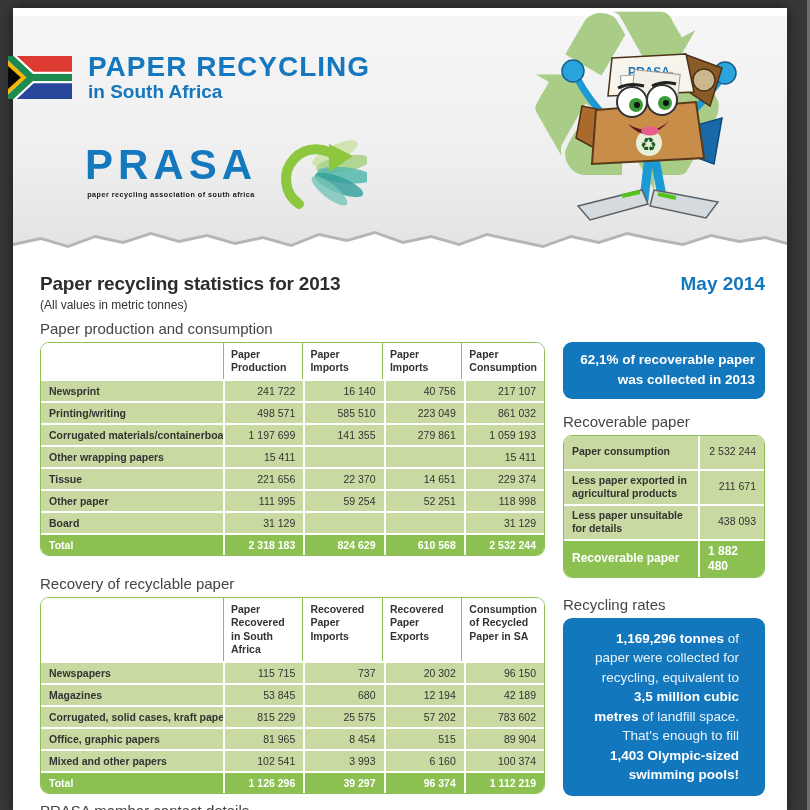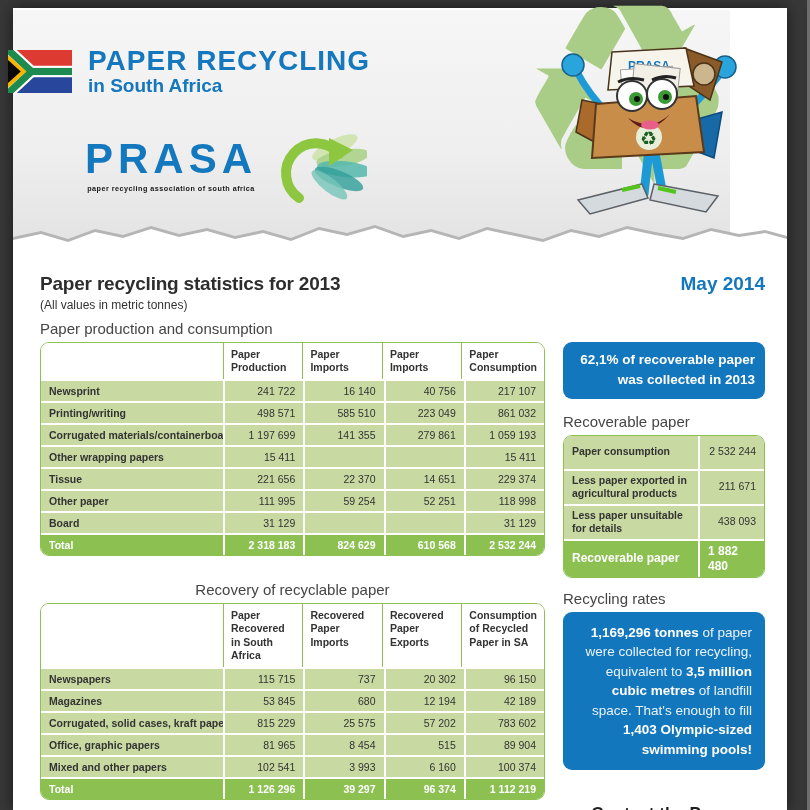--- a/index.html
+++ b/index.html
@@ -2,21 +2,21 @@
 <html><head>
 <meta charset="utf-8">
 <style>
   html,body{margin:0;padding:0;width:810px;height:810px;overflow:hidden;background:#383838;
             font-family:"Liberation Sans",sans-serif;}
   .page{position:absolute;left:13px;top:8px;width:774px;height:802px;background:#fff;
         box-shadow:0 0 14px rgba(0,0,0,.55);}
   .edge-line{position:absolute;right:0;top:0;width:3px;height:810px;background:#6d6d6d;}
 
   
-  .hdr{position:absolute;left:0;top:2px;width:717px;height:250px;
+  .hdr{position:absolute;left:0;top:8px;width:774px;height:250px;
        background:linear-gradient(180deg,#f6f6f6 0%,#efefef 55%,#e1e1e1 100%);}
   .torn{position:absolute;left:0;bottom:0;width:774px;height:40px;}
 
   .flag{position:absolute;left:-5px;top:40px;width:64px;height:43px;}
   .brand{position:absolute;left:75px;top:36px;line-height:1.08;}
   .brand .l1{font-size:28px;font-weight:bold;color:#1577bd;letter-spacing:1px;}
   .brand .l2{font-size:19px;font-weight:bold;color:#1577bd;}
   .prasa{position:absolute;left:72px;top:128px;}
   .prasa .word{font-size:42px;font-weight:bold;color:#1478be;letter-spacing:5px;line-height:1;}
   .prasa .tag{font-size:7.2px;font-weight:bold;color:#161616;letter-spacing:.5px;margin-top:4px;text-align:center;}
@@ -61,21 +61,21 @@
   .ntable .tcell{background:#c8d9a1;font-size:10.5px;color:#333;padding:3px 8px;
         border-top:2px solid #fff;min-height:27px;display:flex;align-items:center;line-height:1.25;}
   .ntable .trow:first-child .tcell{border-top:none;}
   .ntable .tcell.lab{font-weight:bold;border-right:2px solid #fff;}
   .ntable .tcell.val{justify-content:flex-end;}
   .ntable .totalrow .tcell{background:#8cc152;color:#fff;font-weight:bold;font-size:12px;min-height:17px;}
 
   
   .bluebox{background:#1377bd;border-radius:9px;color:#fff;text-align:right;}
   .bb1{padding:8px 10px 8px 14px;font-size:13.5px;font-weight:bold;line-height:1.5;margin-top:30px;}
-  .bb2{padding:11px 13px;font-size:13.5px;line-height:1.45;}
+  .bb2{padding:11px 26px;font-size:13.5px;line-height:1.45;}
   .bb2 .b{font-weight:bold;color:#fff;}
   .bb2 .r{font-weight:normal;color:#eaf3fb;}
 
   .contact-callout{margin-top:32px;text-align:center;font-size:17px;font-weight:bold;
         color:#1f1f1f;line-height:23px;}
 </style>
 </head>
 <body>
 
 <div class="page">
@@ -238,21 +238,21 @@
             </div>
             <div class="trow tdata totalrow">
               <div class="tcell">Total</div>
               <div class="tcell numcell">2 318 183</div>
               <div class="tcell numcell">824 629</div>
               <div class="tcell numcell">610 568</div>
               <div class="tcell numcell">2 532 244</div>
             </div>
           </div>
 
-        <div class="sechead" style="margin-top:25px;text-align:center;">Recovery of recyclable paper</div>
+        <div class="sechead" style="margin-top:19px;">Recovery of recyclable paper</div>
         <div class="wtable" id="recov-table">
             <div class="trow thead">
               <div class="tcell"></div>
               <div class="tcell">Paper Recovered in South Africa</div>
               <div class="tcell">Recovered Paper Imports</div>
               <div class="tcell">Recovered Paper Exports</div>
               <div class="tcell">Consumption of Recycled Paper in SA</div>
             </div>
             <div class="trow tdata">
               <div class="tcell">Newspapers</div>
@@ -321,21 +321,21 @@
             <div class="trow">
               <div class="tcell lab">Less paper unsuitable for details</div>
               <div class="tcell val">438 093</div>
             </div>
             <div class="trow totalrow">
               <div class="tcell lab">Recoverable paper</div>
               <div class="tcell val">1 882 480</div>
             </div>
           </div>
 
-        <div class="sechead" style="margin-top:12px;">Recycling rates</div>
+        <div class="sechead" style="margin-top:18px;">Recycling rates</div>
         <div class="bluebox bb2" id="rates-box"><span class="b">1,169,296 tonnes</span><span class="r"> of paper were collected for recycling, equivalent to </span><span class="b">3,5 million cubic metres</span><span class="r"> of landfill space. That's enough to fill </span><span class="b">1,403 Olympic-sized swimming pools!</span></div>
 
         <div class="contact-callout">
           <div>Contact the Paper</div>
 
         </div>
       </div>
     </div>
   </div>
 </div>

